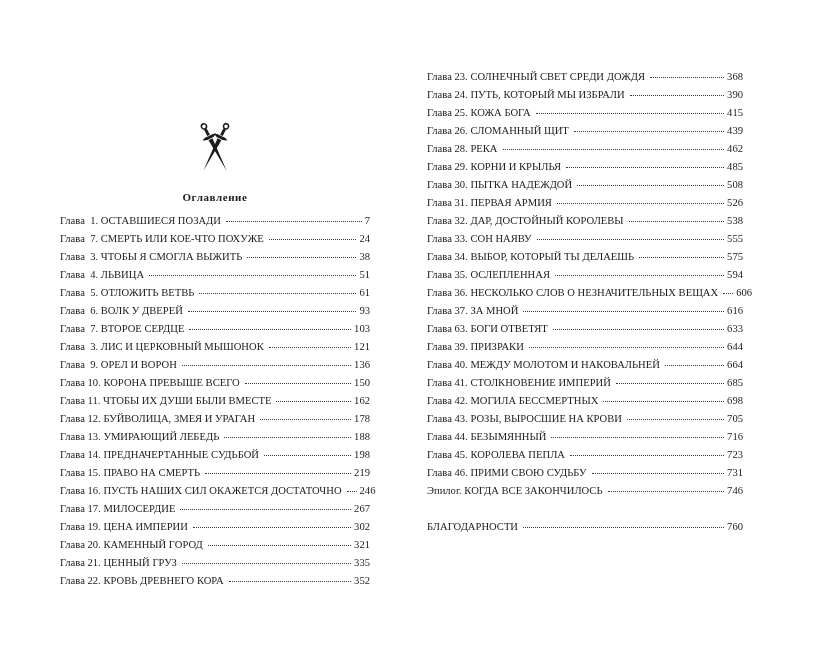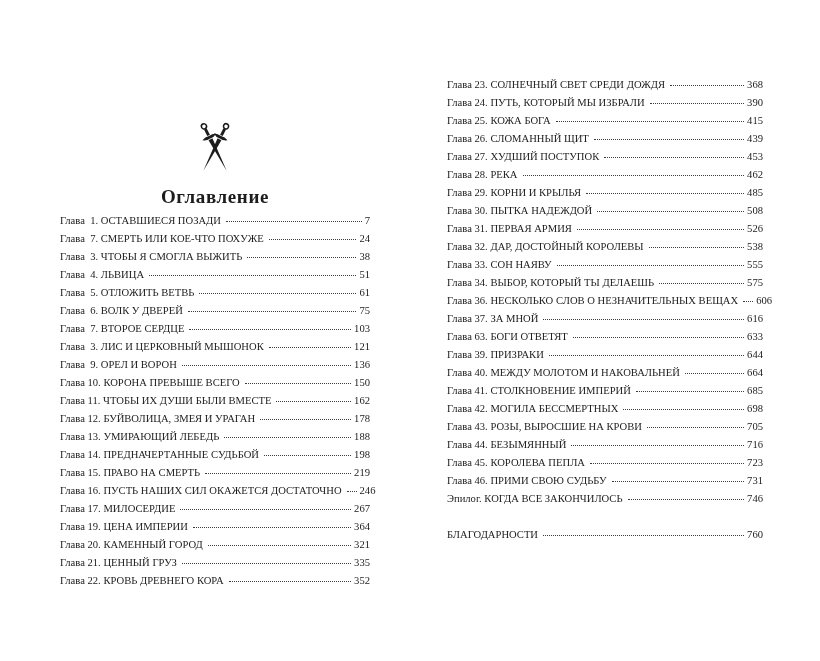--- a/index.html
+++ b/index.html
@@ -1,23 +1,23 @@
 <!DOCTYPE html>
 <html><head>
 <meta charset="utf-8">
 <style>
   html,body{margin:0;padding:0;background:#ffffff;}
   body{width:820px;height:661px;font-family:"Liberation Serif","DejaVu Serif",serif;color:#1c1c1c;}
   .page{position:relative;width:820px;height:661px;background:#ffffff;overflow:hidden;}
 
   .left-col{position:absolute;left:60px;top:116px;width:310px;}
-  .right-col{position:absolute;left:447px;top:64px;width:316px;margin-top:8px;}
+  .right-col{position:absolute;left:427px;top:64px;width:316px;}
 
   .ornament-wrap{text-align:center;height:64px;}
-  .heading{text-align:center;font-size:19px;line-height:22px;font-weight:700;margin:6px 0 0 0;letter-spacing:.6px;}
+  .heading{text-align:center;font-size:11px;line-height:22px;font-weight:700;margin:6px 0 0 0;letter-spacing:.6px;}
 
   .entries{}
   .right-col .entries{margin-top:0;}
 
   .toc-row{display:flex;align-items:flex-end;height:18px;font-size:10.6px;}
   .toc-label{white-space:pre;}
   .toc-dots{flex:1;border-bottom:1px dotted #3a3a3a;margin:0 3px 4px 5px;min-width:10px;}
   .toc-page{white-space:nowrap;}
 
   .ack-row{margin-top:18px;}
@@ -71,21 +71,21 @@
 
         <div class="toc-row">
           <span class="toc-label">Глава  5. ОТЛОЖИТЬ ВЕТВЬ</span>
           <span class="toc-dots"></span>
           <span class="toc-page">61</span>
         </div>
 
         <div class="toc-row">
           <span class="toc-label">Глава  6. ВОЛК У ДВЕРЕЙ</span>
           <span class="toc-dots"></span>
-          <span class="toc-page">75</span>
+          <span class="toc-page">93</span>
         </div>
 
         <div class="toc-row">
           <span class="toc-label">Глава  7. ВТОРОЕ СЕРДЦЕ</span>
           <span class="toc-dots"></span>
           <span class="toc-page">103</span>
         </div>
 
         <div class="toc-row">
           <span class="toc-label">Глава  3. ЛИС И ЦЕРКОВНЫЙ МЫШОНОК</span>
@@ -144,21 +144,21 @@
         <div class="toc-row">
           <span class="toc-label">Глава 17. МИЛОСЕРДИЕ</span>
           <span class="toc-dots"></span>
           <span class="toc-page">267</span>
         </div>
 
 
         <div class="toc-row">
           <span class="toc-label">Глава 19. ЦЕНА ИМПЕРИИ</span>
           <span class="toc-dots"></span>
-          <span class="toc-page">364</span>
+          <span class="toc-page">302</span>
         </div>
 
         <div class="toc-row">
           <span class="toc-label">Глава 20. КАМЕННЫЙ ГОРОД</span>
           <span class="toc-dots"></span>
           <span class="toc-page">321</span>
         </div>
 
         <div class="toc-row">
           <span class="toc-label">Глава 21. ЦЕННЫЙ ГРУЗ</span>
@@ -194,25 +194,20 @@
           <span class="toc-dots"></span>
           <span class="toc-page">415</span>
         </div>
 
         <div class="toc-row">
           <span class="toc-label">Глава 26. СЛОМАННЫЙ ЩИТ</span>
           <span class="toc-dots"></span>
           <span class="toc-page">439</span>
         </div>
 
-        <div class="toc-row">
-          <span class="toc-label">Глава 27. ХУДШИЙ ПОСТУПОК</span>
-          <span class="toc-dots"></span>
-          <span class="toc-page">453</span>
-        </div>
 
         <div class="toc-row">
           <span class="toc-label">Глава 28. РЕКА</span>
           <span class="toc-dots"></span>
           <span class="toc-page">462</span>
         </div>
 
         <div class="toc-row">
           <span class="toc-label">Глава 29. КОРНИ И КРЫЛЬЯ</span>
           <span class="toc-dots"></span>
@@ -242,20 +237,25 @@
           <span class="toc-dots"></span>
           <span class="toc-page">555</span>
         </div>
 
         <div class="toc-row">
           <span class="toc-label">Глава 34. ВЫБОР, КОТОРЫЙ ТЫ ДЕЛАЕШЬ</span>
           <span class="toc-dots"></span>
           <span class="toc-page">575</span>
         </div>
 
+        <div class="toc-row">
+          <span class="toc-label">Глава 35. ОСЛЕПЛЕННАЯ</span>
+          <span class="toc-dots"></span>
+          <span class="toc-page">594</span>
+        </div>
 
         <div class="toc-row">
           <span class="toc-label">Глава 36. НЕСКОЛЬКО СЛОВ О НЕЗНАЧИТЕЛЬНЫХ ВЕЩАХ</span>
           <span class="toc-dots"></span>
           <span class="toc-page">606</span>
         </div>
 
         <div class="toc-row">
           <span class="toc-label">Глава 37. ЗА МНОЙ</span>
           <span class="toc-dots"></span>

